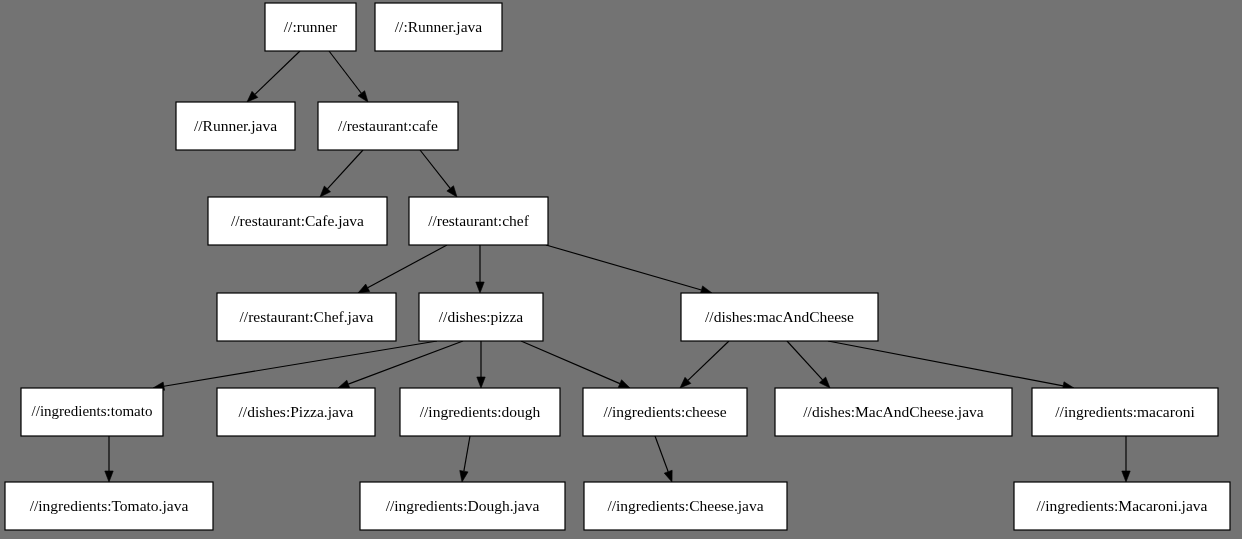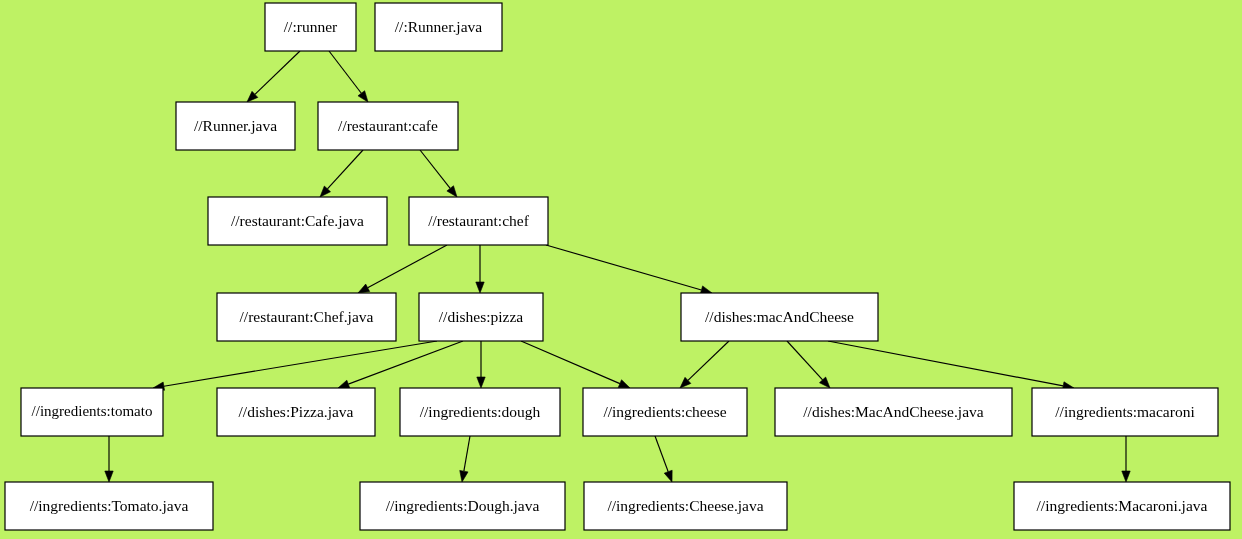--- a/index.html
+++ b/index.html
@@ -4,21 +4,21 @@
 <style>
   html, body {
     margin: 0;
     padding: 0;
     background: #ffffff;
   }
   #graph-canvas {
     position: relative;
     width: 1242px;
     height: 539px;
-    background: #bef264;
+    background: #737373;
     overflow: hidden;
     font-family: "Liberation Serif", "DejaVu Serif", serif;
   }
   #graph-svg {
     position: absolute;
     top: 0;
     left: 0;
     width: 1242px;
     height: 539px;
   }

